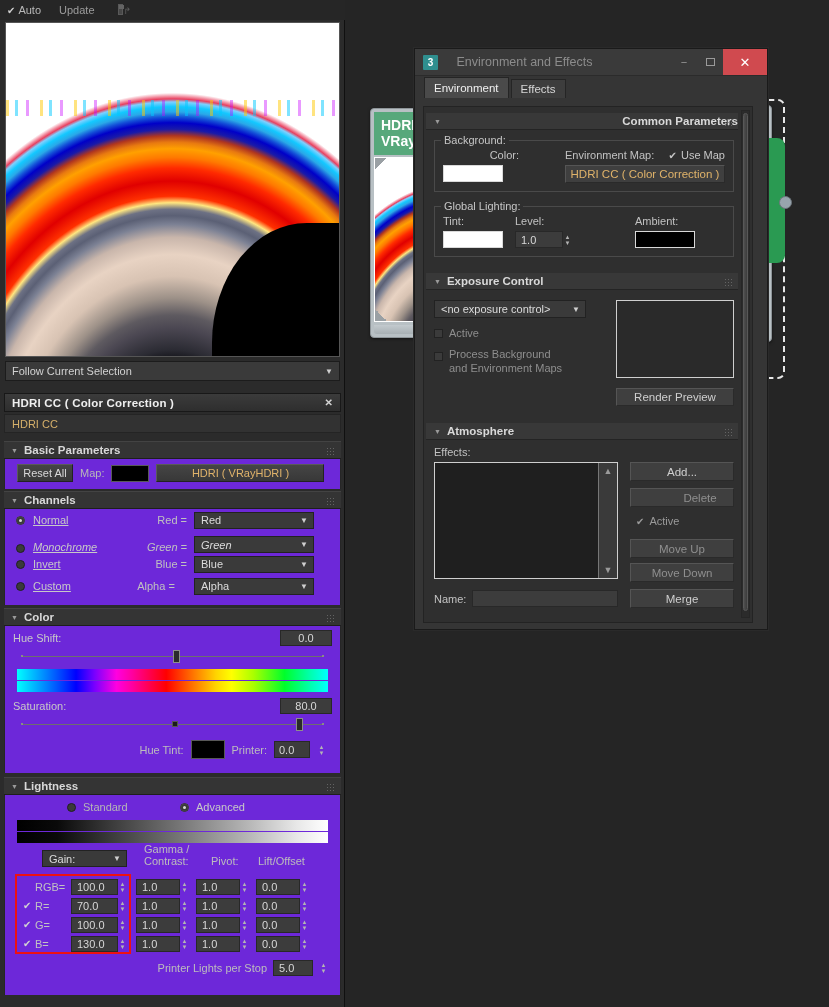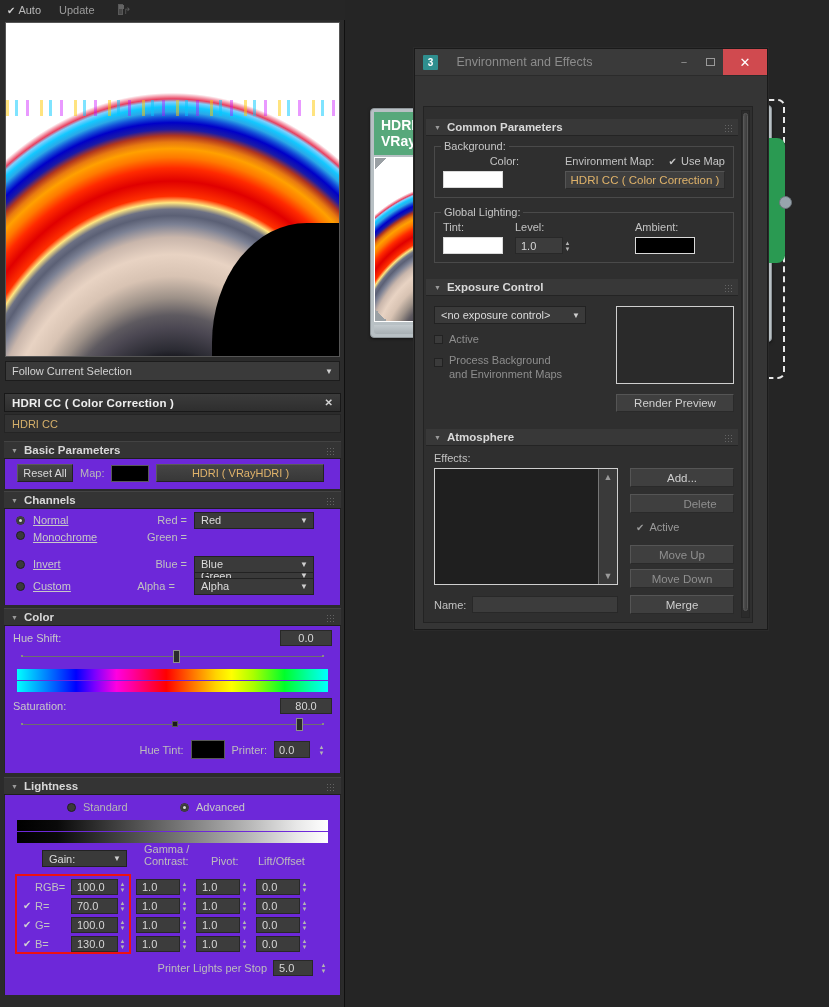--- a/index.html
+++ b/index.html
@@ -379,21 +379,21 @@
 
       <div style="display:flex;align-items:center;height:22px;padding-left:11px;">
         <span class="radio on"></span>
         <span class="u" style="margin-left:8px;width:92px;color:#c8c8c8">Normal</span>
         <span style="width:62px;text-align:right;color:#c0c0c0">Red =</span>
         <span class="combo" style="width:120px;height:17px;margin-left:7px;">
           <span>Red</span>
             <span class="caret-d">▼</span>
         </span>
       </div>
-      <div style="display:flex;align-items:flex-start;height:22px;padding-left:11px;">
+      <div style="display:flex;align-items:flex-end;height:22px;padding-left:11px;font-style:italic;">
         <span class="radio"></span>
         <span class="u" style="margin-left:8px;width:92px;color:#c8c8c8">Monochrome</span>
         <span style="width:62px;text-align:right;color:#c0c0c0">Green =</span>
         <span class="combo" style="width:120px;height:17px;margin-left:7px;margin-top:36px;">
           <span>Green</span>
             <span class="caret-d">▼</span>
         </span>
       </div>
       <div style="display:flex;align-items:center;height:22px;padding-left:11px;">
         <span class="radio"></span>
@@ -556,27 +556,31 @@
     <div class="env-title">
       <div class="max-badge">3</div>
       <div class="ttl">Environment and Effects</div>
       <div class="wbtn">−</div>
       <div class="wbtn">
           <span class="sq"></span>
         </div>
       <div class="wbtn close">✕</div>
     </div>
 
+    <div class="tabs">
+      <div class="tab active">Environment</div>
+      <div class="tab">Effects</div>
+    </div>
 
     <div class="env-body">
       <div class="env-scroll">
           <div class="thumb"></div>
         </div>
 
-      <div class="env-roll-head" style="margin:12px 14px 0 2px;">
+      <div class="env-roll-head" style="margin:6px 14px 0 2px;justify-content:space-between;">
         <span class="tri">▼</span>
         <span class="lbl">Common Parameters</span>
         <span class="grip" style="right:6px;"></span>
       </div>
 
       <div style="margin:10px 18px 0 10px;">
         <div class="groupbox" style="padding:8px 8px 8px 8px;">
           <span class="gl">Background:</span>
           <div style="display:flex; align-items:flex-start; gap:10px;">
             <div style="width:76px;">

